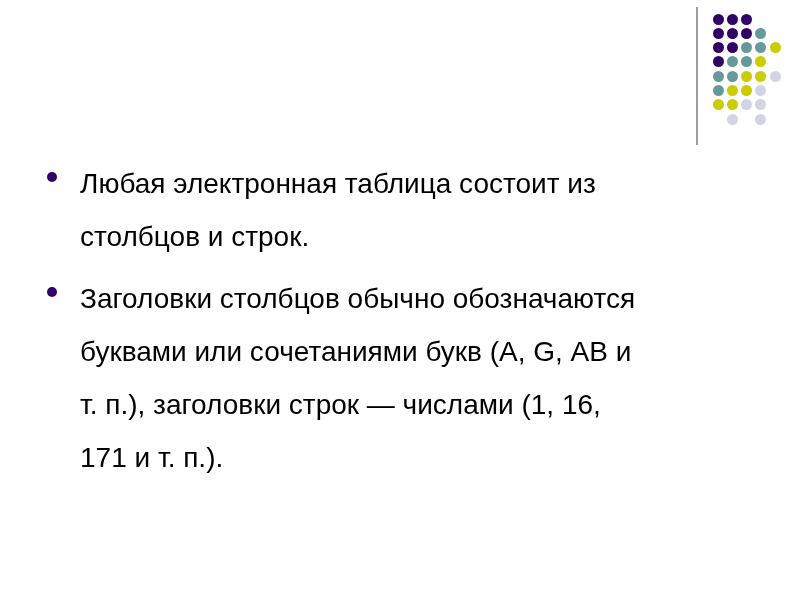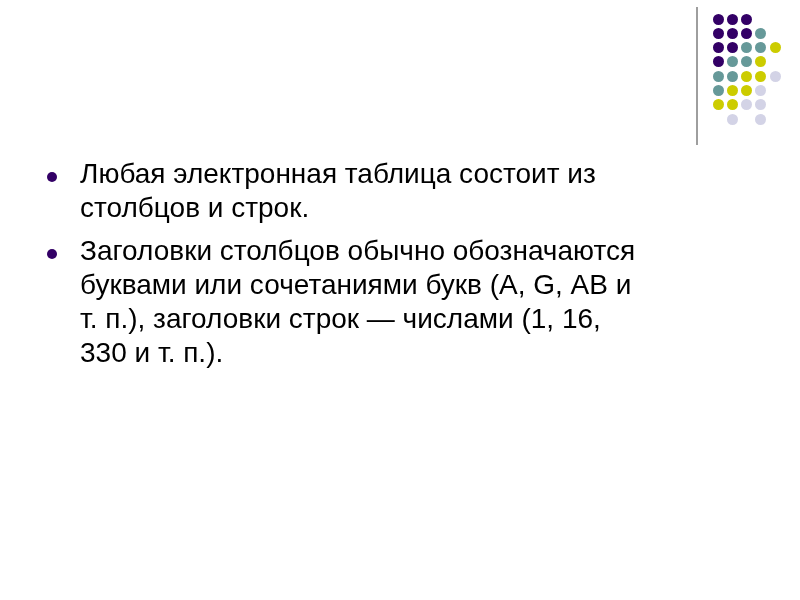--- a/index.html
+++ b/index.html
@@ -37,21 +37,21 @@
     height: 11px;
     border-radius: 50%;
   }
   .content {
     position: absolute;
     left: 45px;
     top: 157px;
     width: 700px;
     color: #000000;
     font-size: 28px;
-    line-height: 34px;
+    line-height: 53px;
   }
   .bullet-item {
     display: flex;
     align-items: flex-start;
     margin-bottom: 9px;
   }
   .bullet-marker-box {
     flex: 0 0 35px;
     width: 35px;
   }
@@ -118,17 +118,17 @@
 столбцов и строк.</div>
     </div>
 
     <div class="bullet-item">
       <div class="bullet-marker-box">
         <div class="bullet-marker" style="background: rgb(51, 0, 102);"></div>
       </div>
       <div class="bullet-text">Заголовки столбцов обычно обозначаются
 буквами или сочетаниями букв (А, G, АВ и
 т. п.), заголовки строк — числами (1, 16,
-330 и т. п.).</div>
+171 и т. п.).</div>
     </div>
 
   </div>
 </div>
 
 </body></html>

